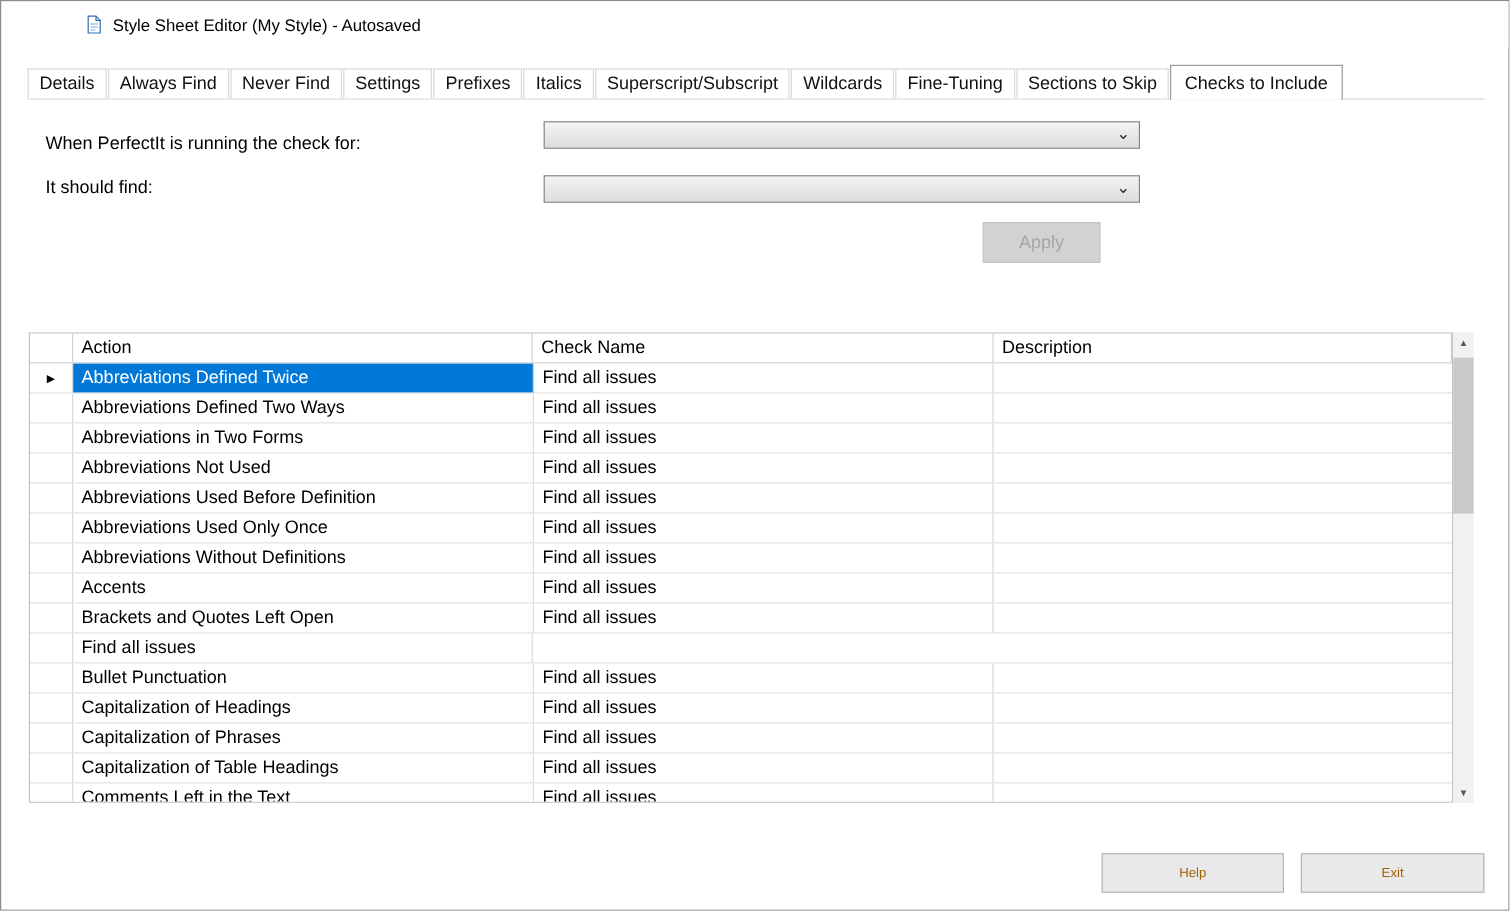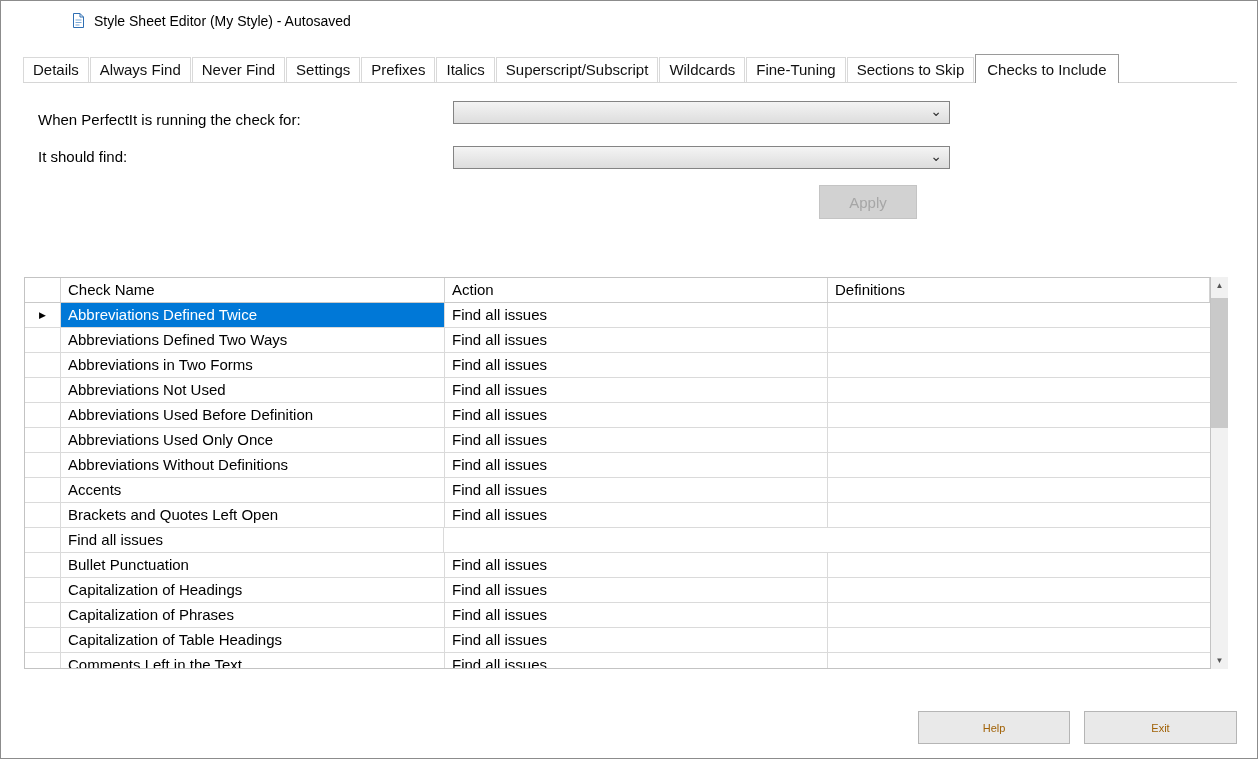--- a/index.html
+++ b/index.html
@@ -100,23 +100,23 @@
     <span class="val"></span>
     <span class="chev">⌄</span>
   </div>
 
   <button class="apply">Apply</button>
 
   <div class="grid-wrap">
     <div class="grid" id="grid">
         <div class="grow ghead">
           <div class="gcell c0"></div>
+          <div class="gcell c2">Action</div>
           <div class="gcell c1">Check Name</div>
-          <div class="gcell c2">Action</div>
-          <div class="gcell c3">Definitions</div>
+          <div class="gcell c3">Description</div>
         </div>
         <div class="grow">
           <div class="gcell c0 rowsel">▶</div>
           <div class="gcell c1 sel">Abbreviations Defined Twice</div>
           <div class="gcell c2">Find all issues</div>
           <div class="gcell c3"></div>
         </div>
         <div class="grow">
           <div class="gcell c0 rowsel"></div>
           <div class="gcell c1">Abbreviations Defined Two Ways</div>

